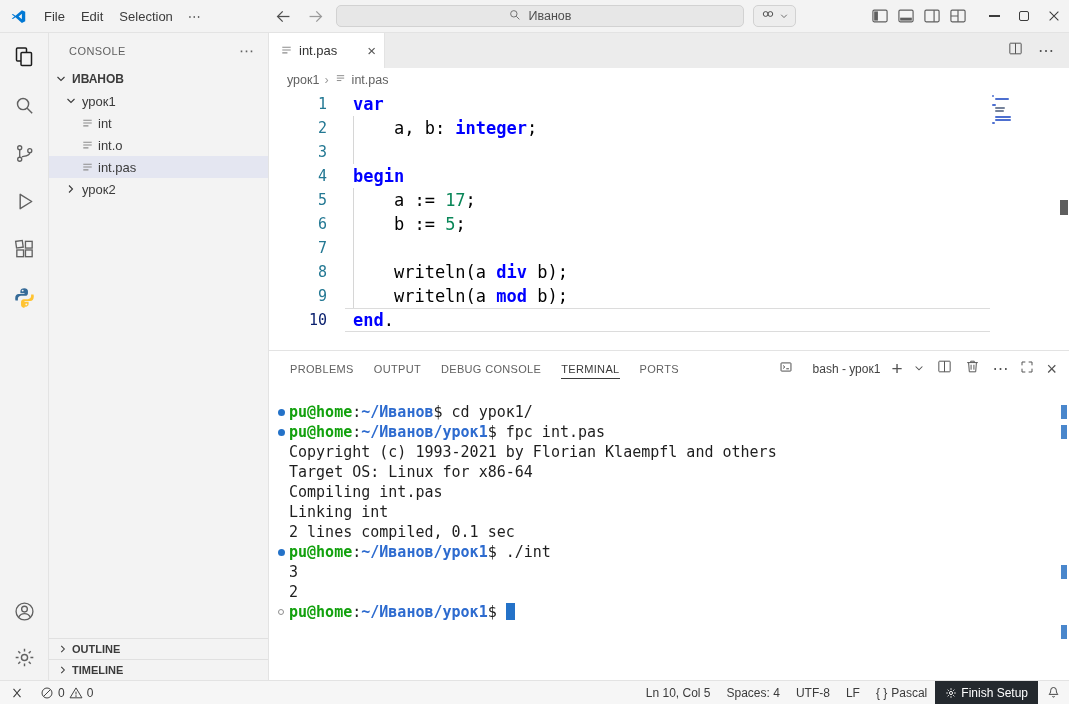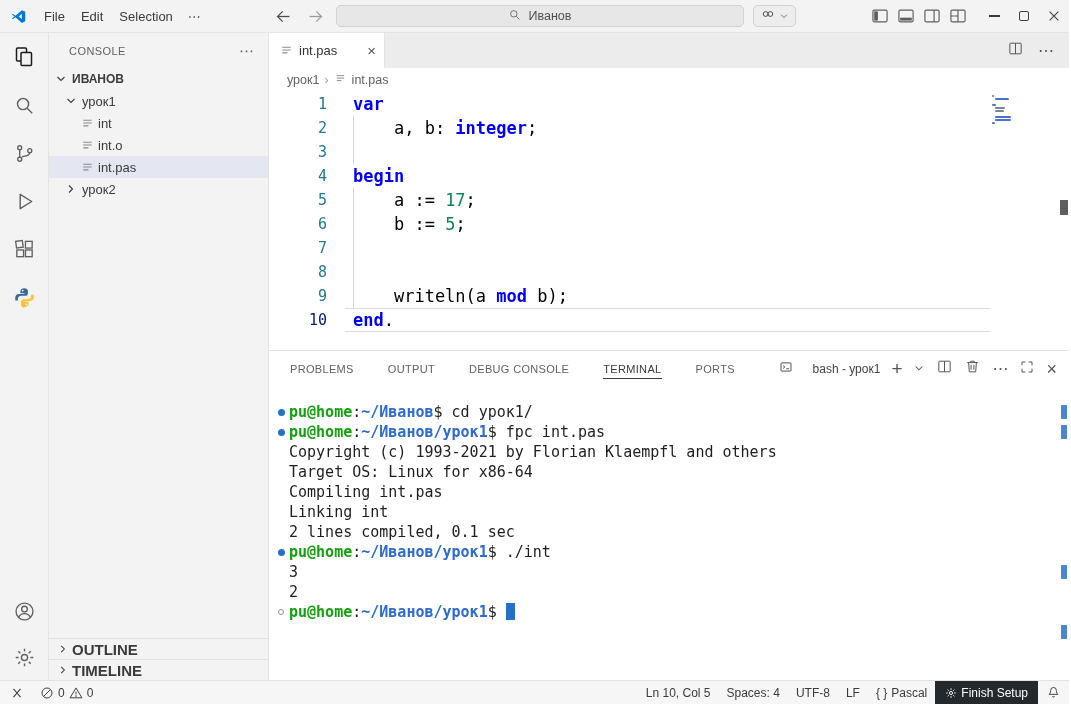--- a/index.html
+++ b/index.html
@@ -38,21 +38,21 @@
   .sb-title{font-size:11px;color:#616161;letter-spacing:.04em}
   .sb-more{margin-left:auto;color:#616161;font-size:15px}
   .tree-root{display:flex;align-items:center;height:22px;padding-left:4px;font-weight:bold;font-size:12px}
   .tree-row{display:flex;align-items:center;height:22px}
   .tree-row.lvl1{padding-left:14px}
   .tree-row.lvl2{padding-left:31px}
   .tree-row.selected{background:#e4e6f1}
   .tlab{margin-left:3px}
   .fico,.chev{display:flex;align-items:center}
   .sb-bottom{margin-top:auto}
-  .sb-sec{height:21px;display:flex;align-items:center;border-top:1px solid #e0e0e0;font-size:15px;font-weight:bold;color:#3b3b3b;padding-left:7px;gap:2px}
+  .sb-sec{height:21px;display:flex;align-items:center;border-top:1px solid #e0e0e0;font-size:11px;font-weight:bold;color:#3b3b3b;padding-left:7px;gap:2px}
 
   
   .editor-col{flex:1;display:flex;flex-direction:column;min-width:0;background:#fff}
   .tabstrip{flex:0 0 35px;height:35px;background:#ececec;display:flex;align-items:stretch}
   .tab{width:116px;background:#fff;display:flex;align-items:center;padding:0 8px 0 10px;gap:5px;font-size:13px;color:#333;border-right:1px solid #e3e3e3}
   .tab-close{margin-left:auto;color:#555;font-size:15px;line-height:1}
   .tab-actions{margin-left:auto;display:flex;align-items:center;gap:14px;padding-right:15px;color:#555}
   .tmore{font-size:16px;color:#555}
   .breadcrumbs{flex:0 0 24px;height:24px;display:flex;align-items:center;padding-left:18px;gap:5px;font-size:12.5px;color:#616161;background:#fff}
   .bc-sep{color:#9a9a9a}
@@ -66,21 +66,21 @@
   .tok-pl{color:#000}
   .guide{position:absolute;left:84px;top:0;bottom:0;width:1px;background:#d6d6d6}
   .cl-box{position:absolute;left:76px;right:79px;top:0;bottom:0;border-top:1px solid #dcdcdc;border-bottom:1px solid #dcdcdc}
   .minimap{position:absolute;top:3px;right:59px;width:18px}
   .mm-line{height:2px;margin-bottom:1px;border-radius:1px}
   .ovr-mark{position:absolute;right:1px;top:108px;width:8px;height:15px;background:#5f5f5f}
 
   
   .panel{flex:0 0 330px;border-top:1px solid #e3e3e3;display:flex;flex-direction:column;background:#fff;position:relative}
   .panel-header{flex:0 0 35px;height:35px;display:flex;align-items:center;padding:0 12px 0 21px}
-  .ptabs{display:flex;gap:34px;height:100%}
+  .ptabs{display:flex;gap:20px;height:100%}
   .ptab{display:flex;align-items:center;font-size:11px;letter-spacing:.03em;color:#616161;position:relative}
   .ptab.active{color:#3b3b3b}
   .ptab.active::after{content:"";position:absolute;left:0;right:0;bottom:7px;height:1px;background:#3b3b3b}
   .pactions{margin-left:auto;display:flex;align-items:center;gap:11px;color:#555}
   .pchip{display:flex;align-items:center;gap:20px;font-size:12px;color:#424242}
   .pplus{font-size:19px;font-weight:300;line-height:1;color:#555}
   .pmore{font-size:16px;color:#555}
   .pclose{font-size:18px;line-height:1;color:#555}
   .terminal{flex:1;padding-top:16px;font-family:"DejaVu Sans Mono",monospace;font-size:15px;color:#1e1e1e}
   .t-line{height:20px;line-height:20px;padding-left:20px;position:relative;white-space:pre}
@@ -357,21 +357,21 @@
       </div>
       <div class="code-area">
         <div>
             <div class="code-line"><span class="ln">1</span><span class="ctext"><span class="tok-kw">var</span></span></div>
             <div class="code-line"><div class="guide"></div><span class="ln">2</span><span class="ctext"><span class="tok-pl">    a, b: </span><span class="tok-kw">integer</span><span class="tok-pl">;</span></span></div>
             <div class="code-line"><div class="guide"></div><span class="ln">3</span><span class="ctext"></span></div>
             <div class="code-line"><span class="ln">4</span><span class="ctext"><span class="tok-kw">begin</span></span></div>
             <div class="code-line"><div class="guide"></div><span class="ln">5</span><span class="ctext"><span class="tok-pl">    a := </span><span class="tok-num">17</span><span class="tok-pl">;</span></span></div>
             <div class="code-line"><div class="guide"></div><span class="ln">6</span><span class="ctext"><span class="tok-pl">    b := </span><span class="tok-num">5</span><span class="tok-pl">;</span></span></div>
             <div class="code-line"><div class="guide"></div><span class="ln">7</span><span class="ctext"></span></div>
-            <div class="code-line"><div class="guide"></div><span class="ln">8</span></div>
+            <div class="code-line"><div class="guide"></div><span class="ln">8</span><span class="ctext"><span class="tok-pl">    writeln(a </span><span class="tok-kw">div</span><span class="tok-pl"> b);</span></span></div>
             <div class="code-line"><div class="guide"></div><span class="ln">9</span><span class="ctext"><span class="tok-pl">    writeln(a </span><span class="tok-kw">mod</span><span class="tok-pl"> b);</span></span></div>
             <div class="code-line current"><div class="cl-box"></div><span class="ln act">10</span><span class="ctext"><span class="tok-kw">end</span><span class="tok-pl">.</span></span></div>
           </div>
         <div class="minimap">
             <div class="mm-line" style="width: 2px; background: rgb(77, 111, 208);"></div>
             <div class="mm-line" style="width: 14px; margin-left: 3px; background: rgb(77, 111, 208);"></div>
             <div class="mm-line" style="width: 0px; background: rgb(118, 131, 155);"></div>
             <div class="mm-line" style="width: 4px; background: rgb(77, 111, 208);"></div>
             <div class="mm-line" style="width: 10px; margin-left: 3px; background: rgb(118, 131, 155);"></div>
             <div class="mm-line" style="width: 9px; margin-left: 3px; background: rgb(118, 131, 155);"></div>

